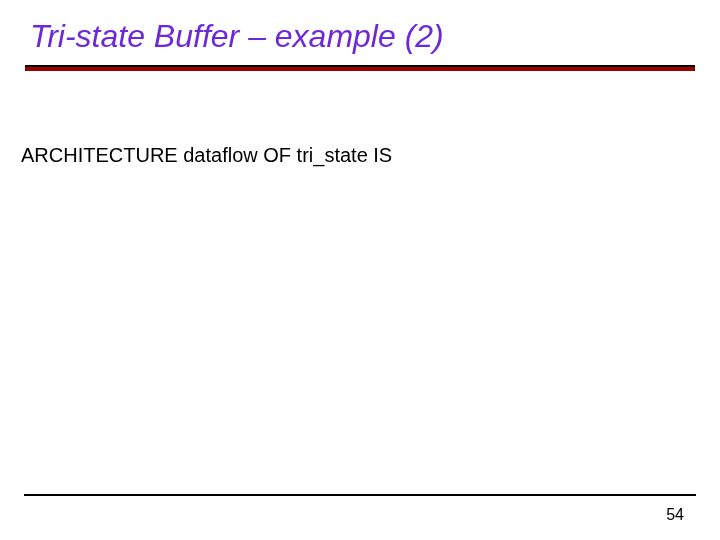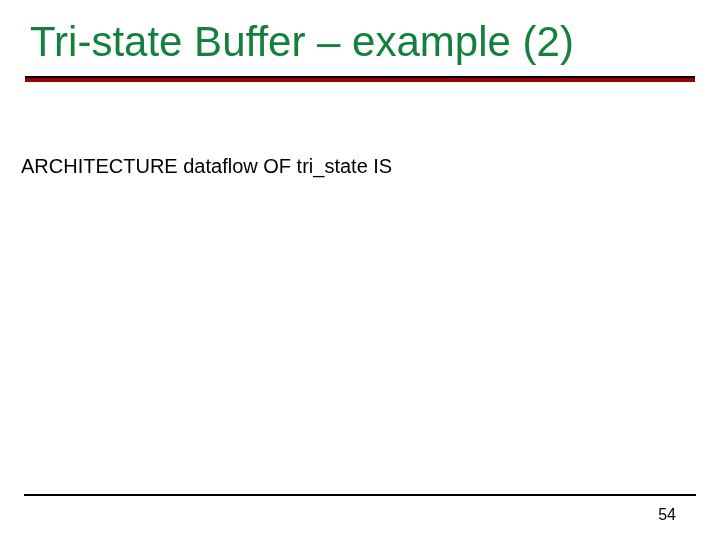--- a/index.html
+++ b/index.html
@@ -6,23 +6,24 @@
       margin: 0;
       padding: 0;
       width: 720px;
       height: 540px;
       font-family: Arial, Helvetica, sans-serif;
       background: white;
       position: relative;
       overflow: hidden;
     }
     .title {
-      font-size: 42px;
-      color: #15803d;
+      font-size: 32px;
+      color: #6d28d9;
       padding: 18px 30px 10px 30px;
+      font-style: italic;
     }
     .title-underline {
       border-bottom: 4px solid #990000;
       border-top: 2px solid #000000;
       margin: 0 25px 0 25px;
       height: 0;
     }
     .code-block {
       margin-top: 70px;
       margin-left: 21px;
@@ -36,21 +37,21 @@
     .footer-line {
       position: absolute;
       bottom: 44px;
       left: 24px;
       right: 24px;
       border-top: 2px solid #000;
     }
     .page-number {
       position: absolute;
       bottom: 16px;
-      right: 44px;
+      right: 36px;
       font-size: 16px;
       color: #000;
     }
   </style>
 </head>
 <body>
 
 <div class="title">Tri-state Buffer – example (2)</div>
 <div class="title-underline"></div>
 

